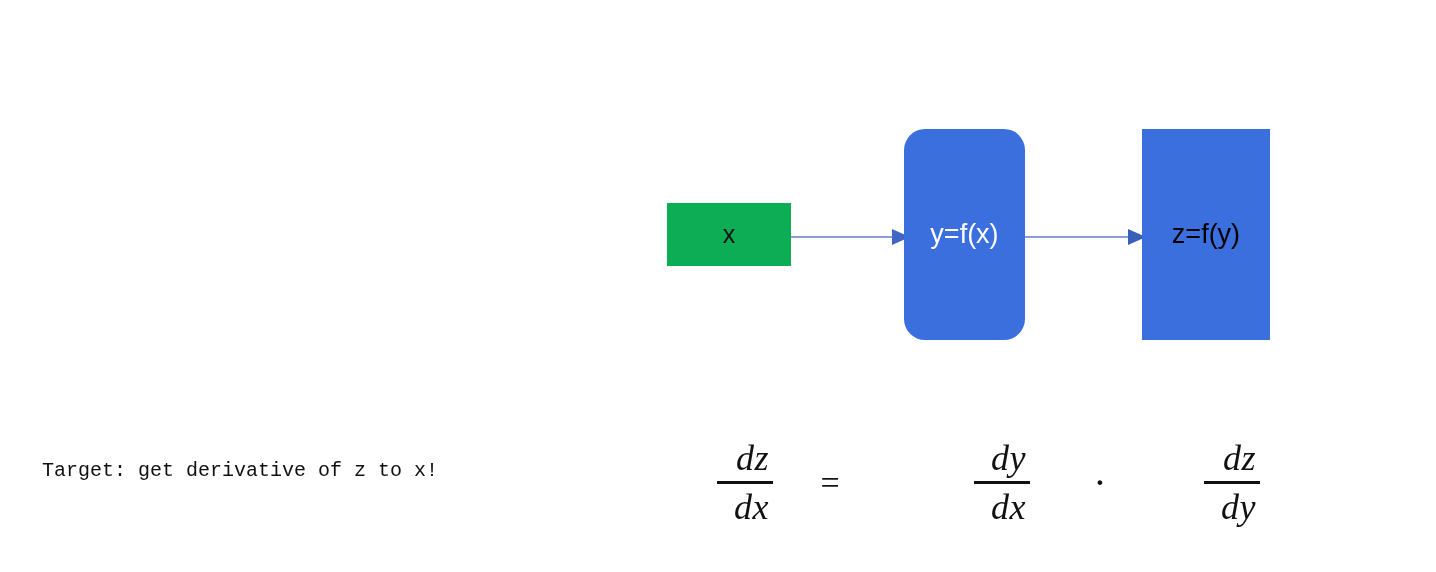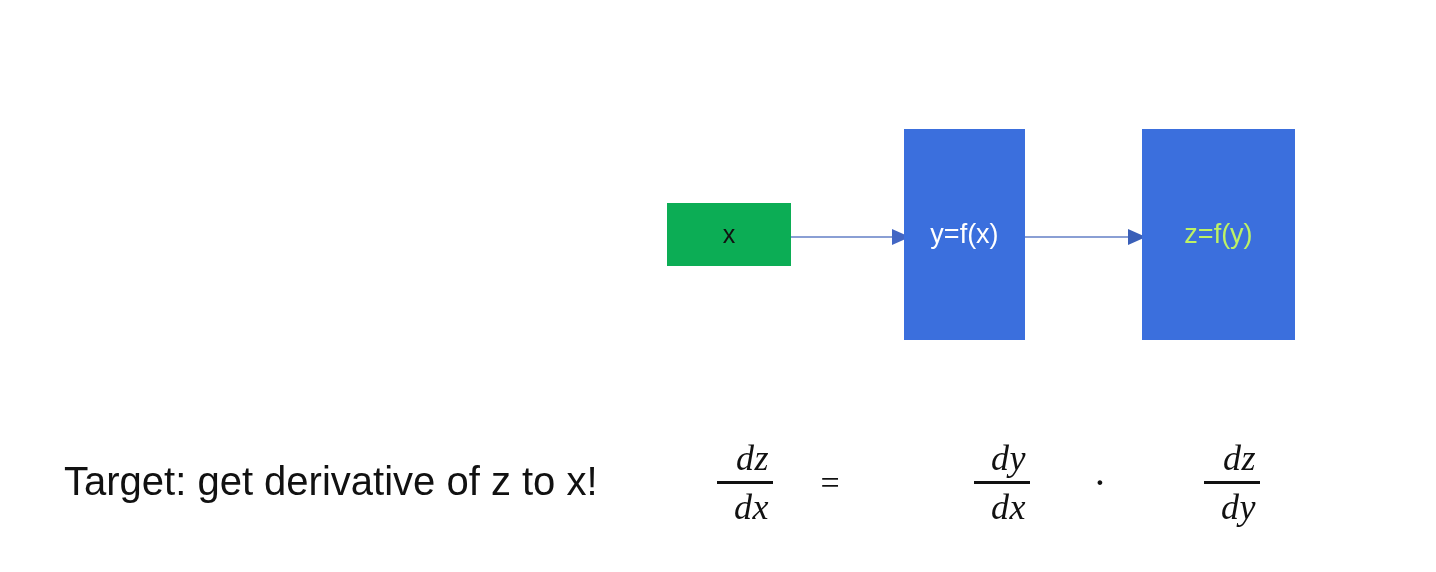--- a/index.html
+++ b/index.html
@@ -42,53 +42,53 @@
   }
   .node-fn1 {
     left: 904px;
     top: 129px;
     width: 121px;
     height: 211px;
     background: #3B6FDD;
     color: #ffffff;
     font-size: 27px;
     font-family: "Liberation Sans", sans-serif;
+    border-radius: 21px;
   }
   .node-fn2 {
     left: 1142px;
     top: 129px;
-    width: 153px;
+    width: 128px;
     height: 211px;
     background: #3B6FDD;
-    color: #bef264;
+    color: #000000;
     font-size: 27px;
     font-family: "Liberation Sans", sans-serif;
   }
 
   
   .connector {
     position: absolute;
     top: 0;
     left: 0;
     width: 1436px;
     height: 572px;
     pointer-events: none;
     overflow: visible;
   }
 
   
   .caption {
     position: absolute;
     left: 42px;
     top: 459px;
-    font-size: 40px;
+    font-size: 20px;
     color: #111111;
     white-space: nowrap;
-    font-family: Liberation Sans, sans-serif;
-    margin-left: 22px;
+    font-family: Liberation Mono, monospace;
   }
 
   
   .equation {
     position: absolute;
     left: 660px;
     top: 424px;
     width: 640px;
     height: 120px;
   }

